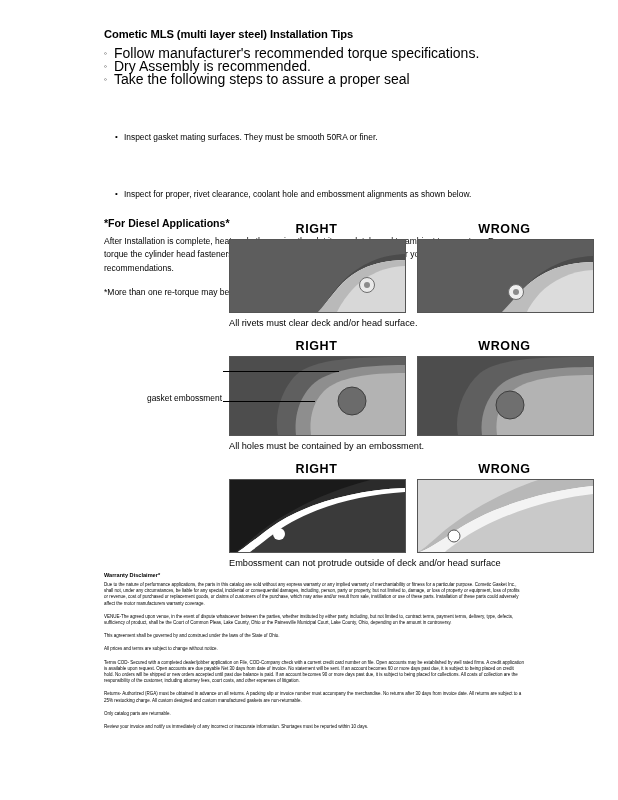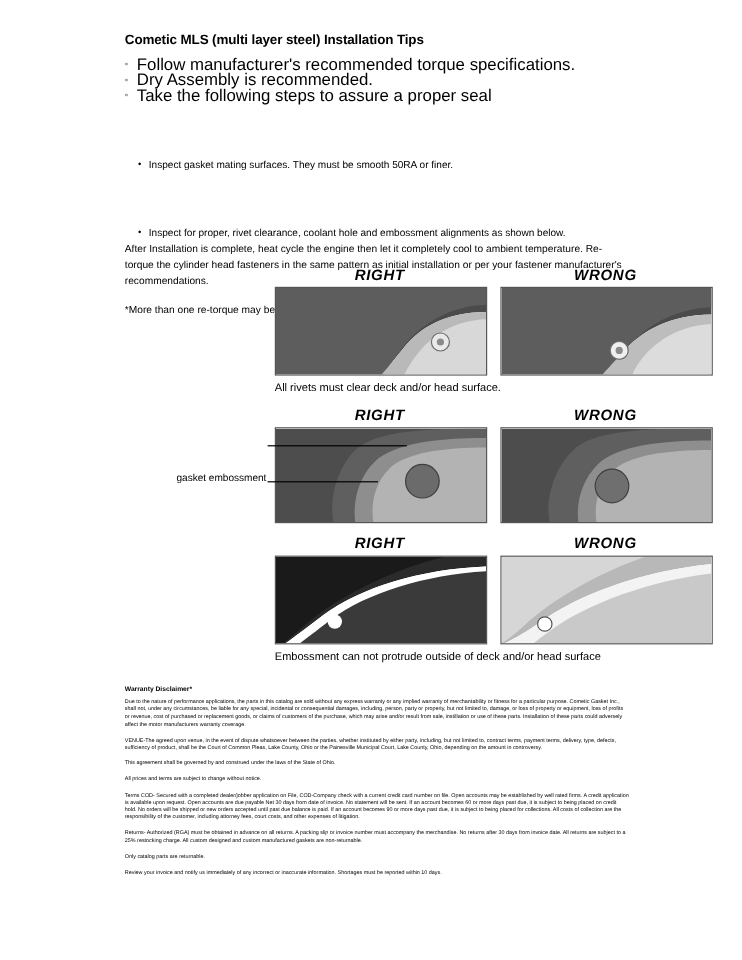--- a/index.html
+++ b/index.html
@@ -90,21 +90,21 @@
     left: 104px;
     top: 222px;
     width: 420px;
   }
   .fig-group { position: relative; }
   .fig-row {
     display: flex;
     gap: 13px;
     justify-content: flex-start;
   }
-  .fig-col { width: 175px; font-style: italic; }
+  .fig-col { width: 175px; }
   .fig-label {
     text-align: center;
     font-size: 12.5px;
     font-weight: bold;
     letter-spacing: 0.6px;
     margin-bottom: 3px;
   }
   .fig-box {
     width: 175px;
     height: 72px;
@@ -172,20 +172,21 @@
     <ul class="bullets">
       <li>Follow manufacturer's recommended torque specifications.</li>
       <li>Dry Assembly is recommended.</li>
       <li>Take the following steps to assure a proper seal</li>
     </ul>
     <ul class="subbullets">
       <li>Inspect gasket mating surfaces.  They must be smooth 50RA or finer.</li>
       <li>Inspect for proper, rivet clearance, coolant hole and embossment alignments as shown below.</li>
     </ul>
 
+    <h2 class="subtitle">*For Diesel Applications*</h2>
     <p class="para">After Installation is complete, heat cycle the engine then let it completely cool to ambient temperature. Re-torque the cylinder head fasteners in the same pattern as initial installation or per your fastener manufacturer's recommendations.</p>
     <p class="para last">*More than one re-torque may be required to achieve proper fastener stretch*</p>
   </div>
 
   <div class="figures">
 
     <div class="fig-group" style="margin-left:125px; width:363px;">
       <div class="fig-row">
         <div class="fig-col">
           <div class="fig-label">RIGHT</div>
@@ -241,20 +242,21 @@
               <rect x="0" y="0" width="175" height="78" fill="#ffffff"></rect>
               <path d="M0,0 L175,0 L175,78 L0,78 Z" fill="#4d4d4d"></path>
               <path d="M175,0 L175,78 L40,78 C36,58 44,32 62,16 C82,0 130,0 175,0 Z" fill="#5f5f5f"></path>
               <path d="M175,10 C134,10 96,14 80,30 C66,44 62,63 64,78 L175,78 Z" fill="#8e8e8e"></path>
               <path d="M175,18 C138,18 106,22 92,36 C80,48 77,64 79,78 L175,78 Z" fill="#b3b3b3"></path>
               <circle cx="92" cy="48" r="14" fill="#6f6f6f" stroke="#3f3f3f" stroke-width="1"></circle>
             </svg>
           </div>
         </div>
       </div>
+      <div class="fig-caption">All holes must be contained by an embossment.</div>
 
       <div class="anno-line" style="left:-6px; top:32px; width:116px;"></div>
       <div class="anno" style="left:-125px; top:54px; width:118px;">gasket embossment</div>
       <div class="anno-line" style="left:-6px; top:62px; width:92px;"></div>
     </div>
 
     <div class="fig-group" style="margin-top:10px; margin-left:125px; width:363px;">
       <div class="fig-row">
         <div class="fig-col">
           <div class="fig-label">RIGHT</div>

